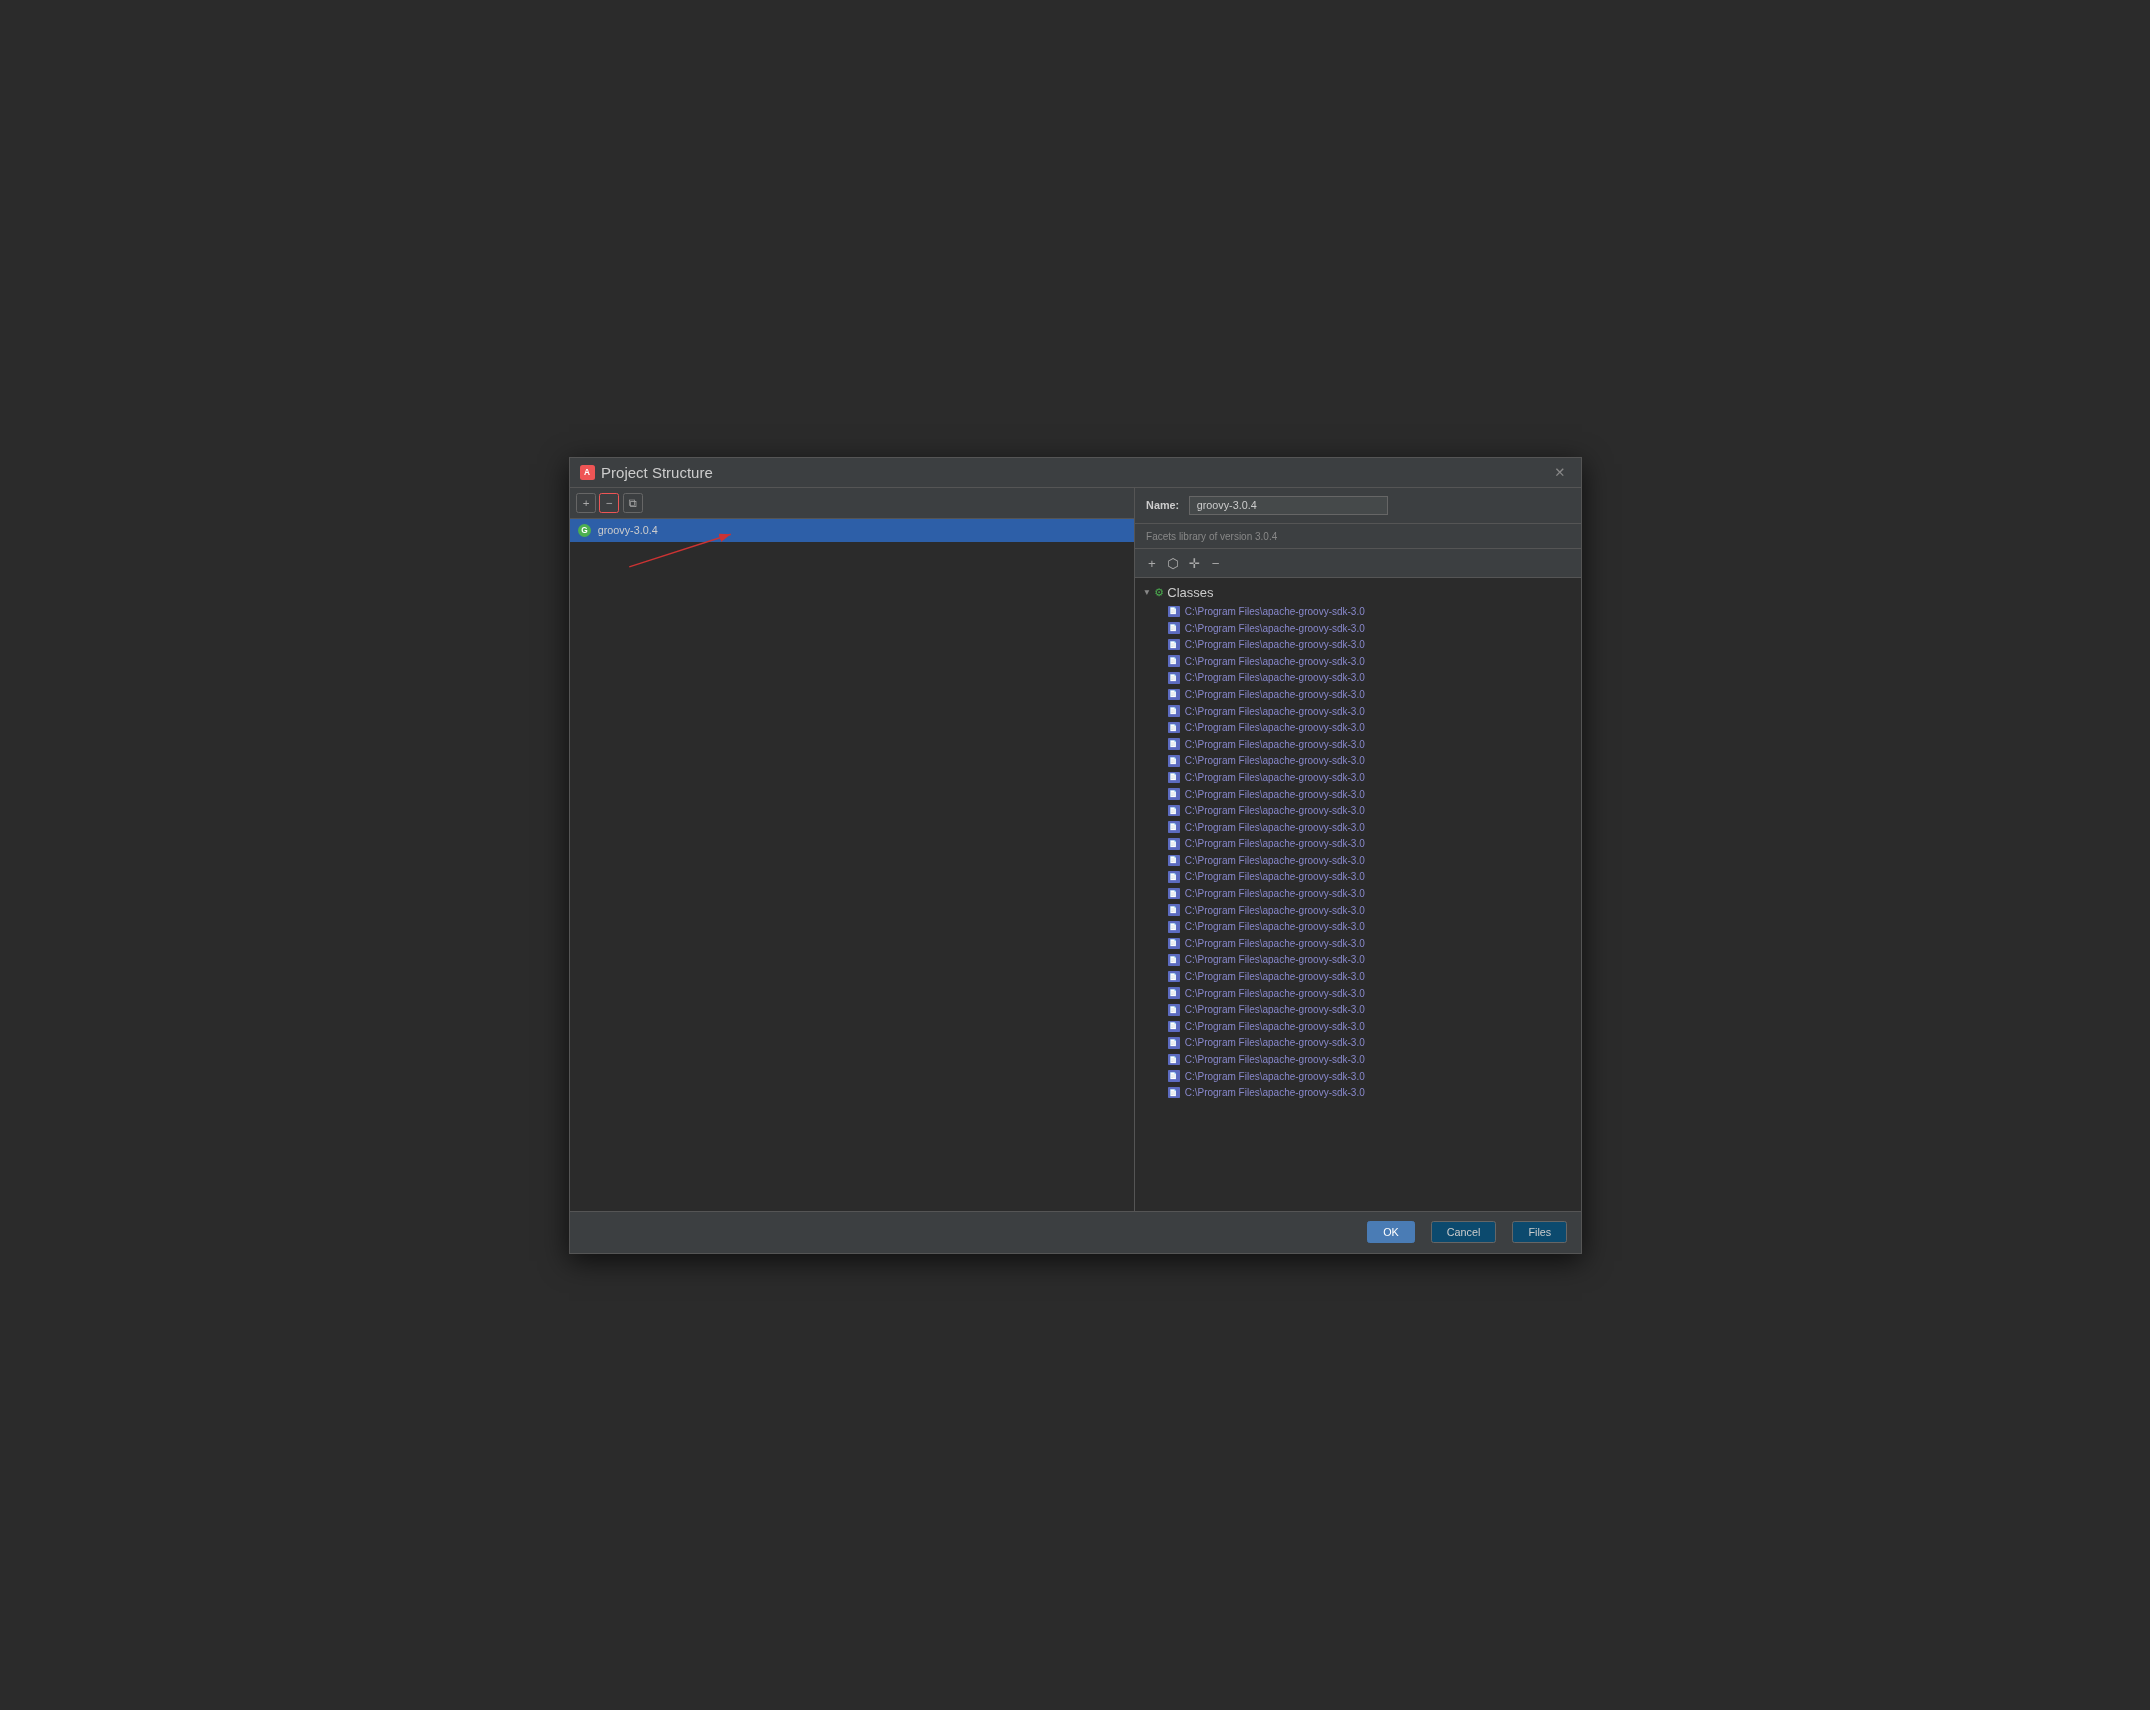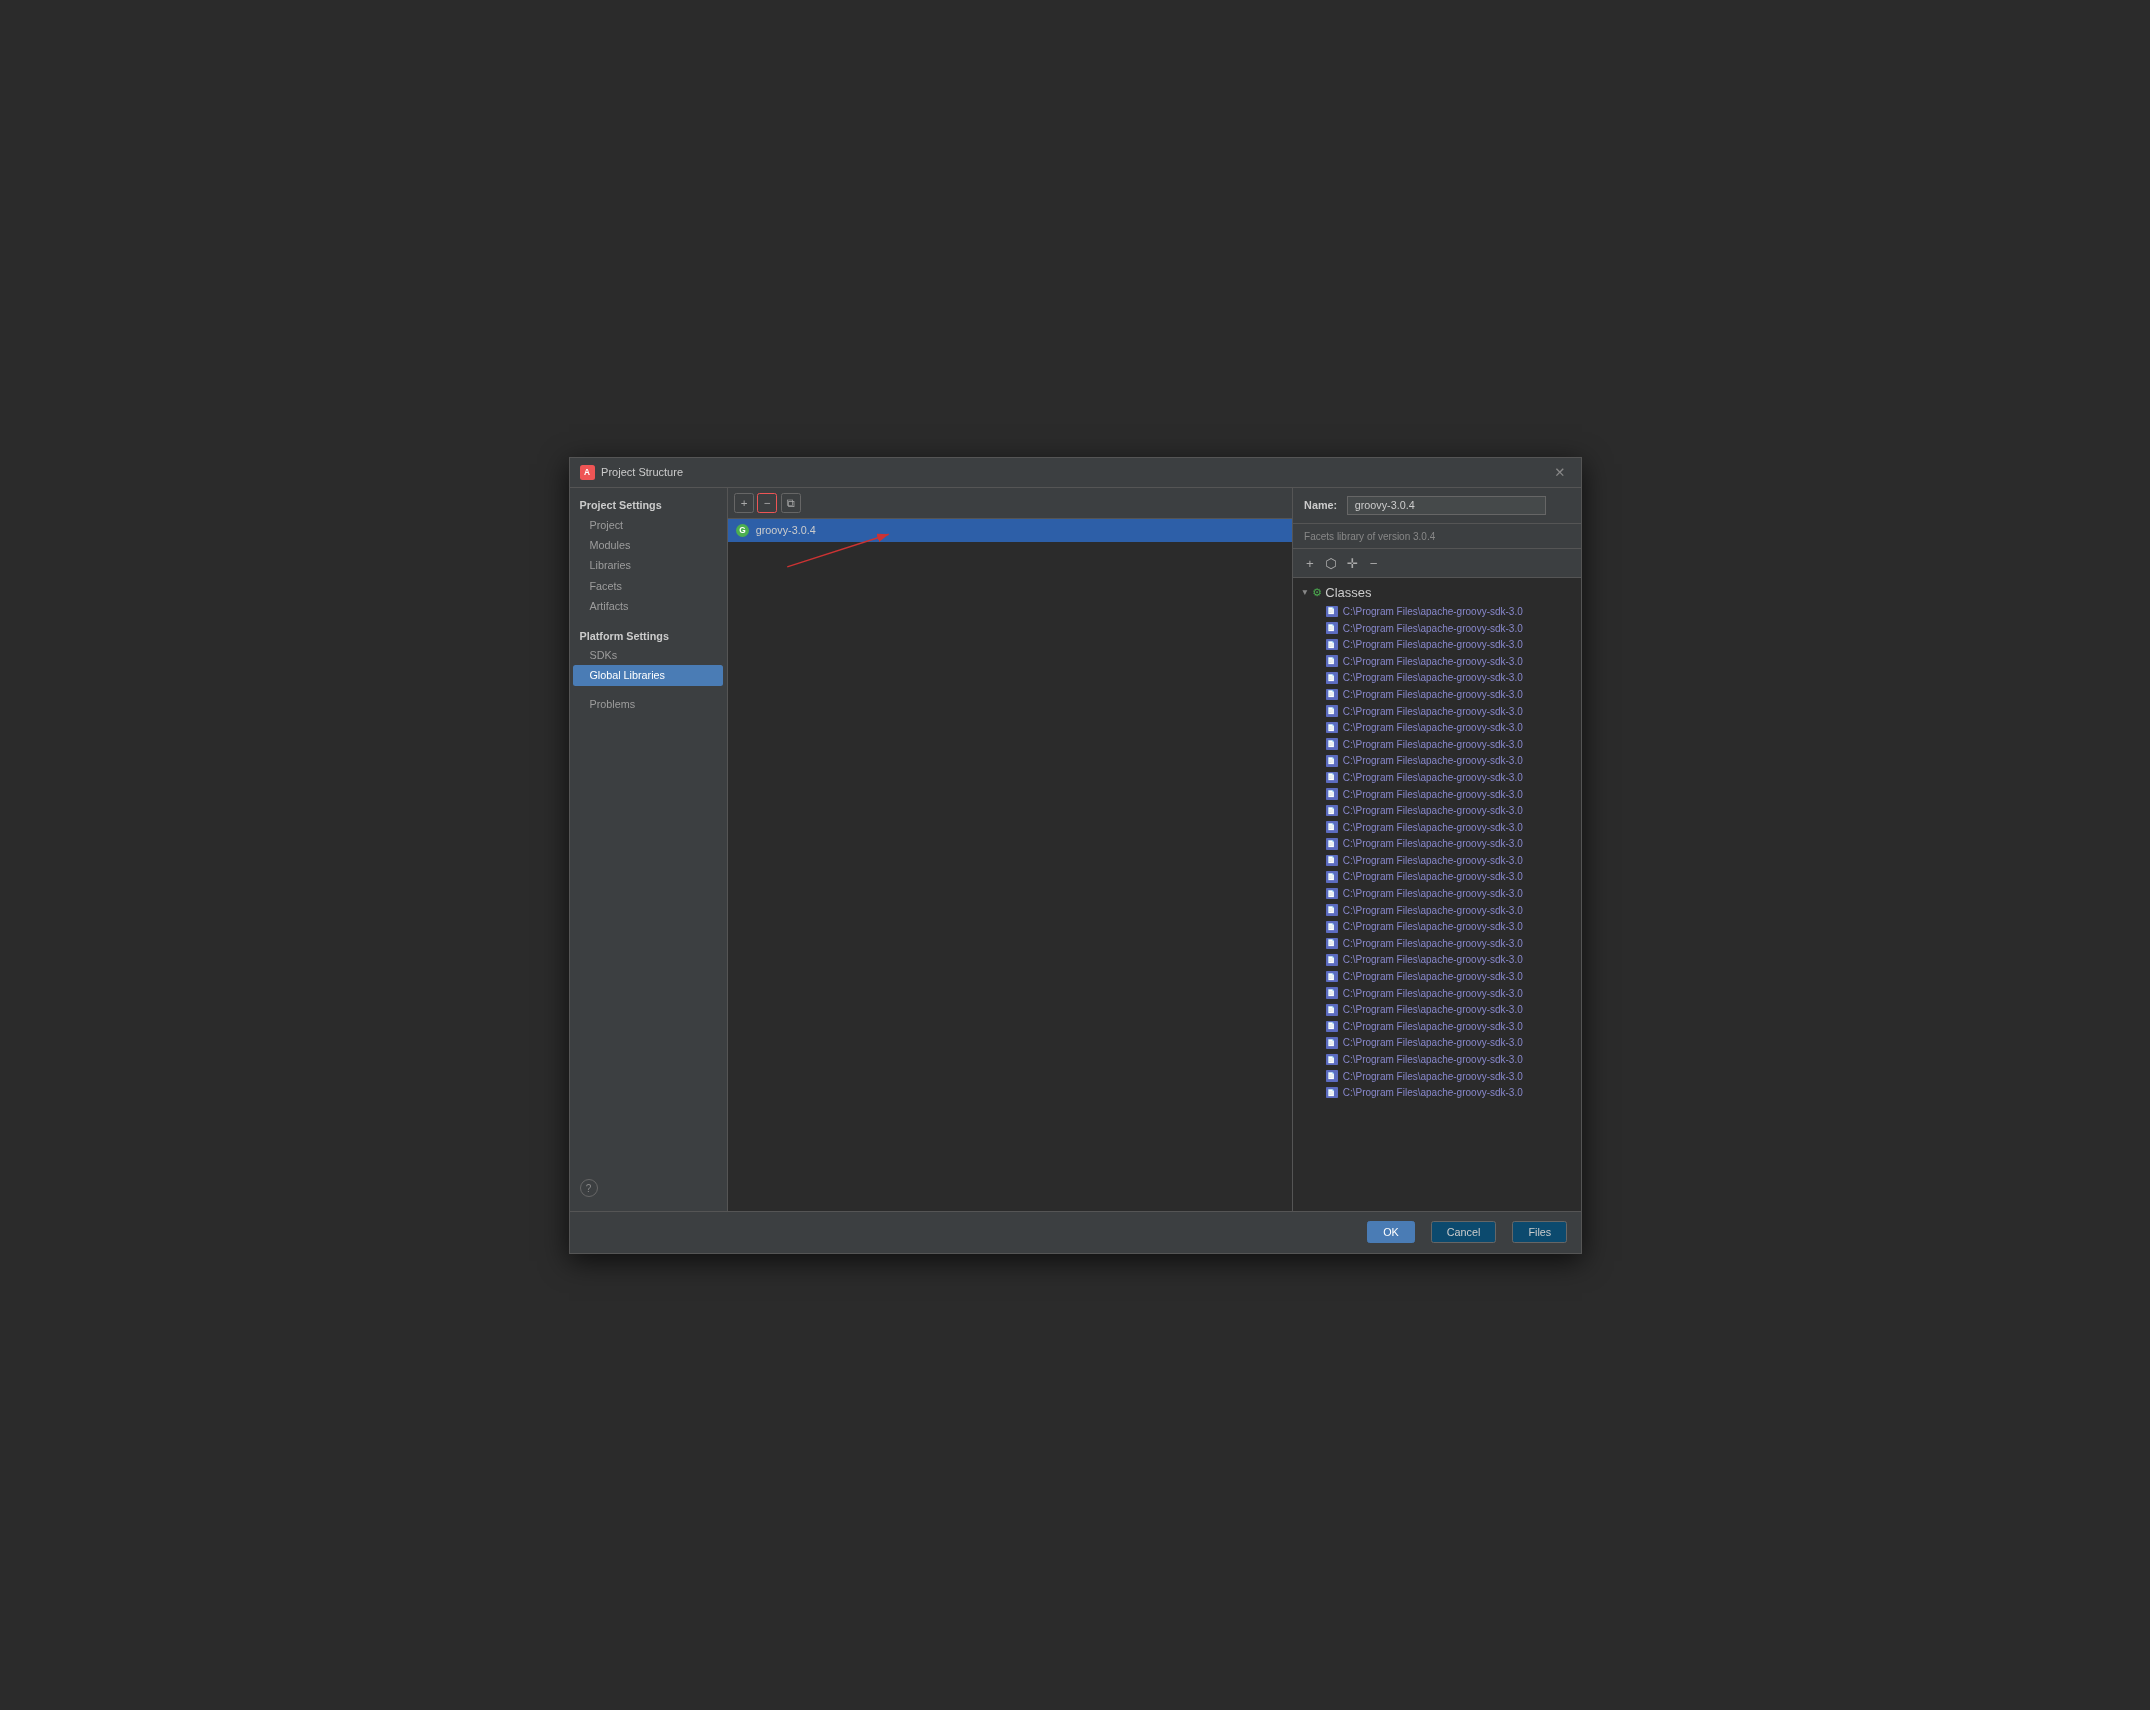--- a/index.html
+++ b/index.html
@@ -43,21 +43,21 @@
       border-radius: 2.5px;
       display: flex;
       align-items: center;
       justify-content: center;
       font-size: 8.3px;
       font-weight: bold;
       color: white;
     }
     .title-text {
       color: #ccc;
-      font-size: 11px;
+      font-size: 15px;
     }
     .close-btn {
       color: #888;
       cursor: pointer;
       font-size: 13.3px;
       background: none;
       border: none;
       padding: 1.7px 5px;
     }
     .dialog-body {
@@ -340,38 +340,20 @@
   <div class="title-bar">
     <div class="title-bar-left">
       <div class="app-icon">A</div>
       <span class="title-text">Project Structure</span>
     </div>
     <button class="close-btn">✕</button>
   </div>
 
   <div class="dialog-body">
 
-    <div class="sidebar">
-      <div class="sidebar-section-header">Project Settings</div>
-      <div class="sidebar-item">Project</div>
-      <div class="sidebar-item">Modules</div>
-      <div class="sidebar-item">Libraries</div>
-      <div class="sidebar-item">Facets</div>
-      <div class="sidebar-item">Artifacts</div>
-
-      <div class="sidebar-section-header" style="margin-top:8.3px;">Platform Settings</div>
-      <div class="sidebar-item">SDKs</div>
-      <div class="sidebar-item active">Global Libraries</div>
-
-      <div class="sidebar-item" style="margin-top:8.3px;">Problems</div>
-
-      <div class="sidebar-bottom">
-        <div class="help-btn">?</div>
-      </div>
-    </div>
 
     <div class="main-content">
 
       <div class="library-panel">
         <div class="toolbar">
           <button class="toolbar-btn">+</button>
           <button class="toolbar-btn minus-highlight">−</button>
           <button class="toolbar-btn">⧉</button>
         </div>
 

